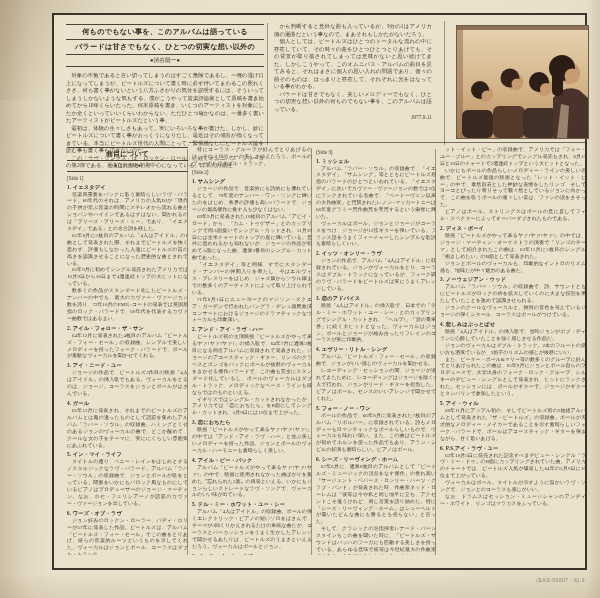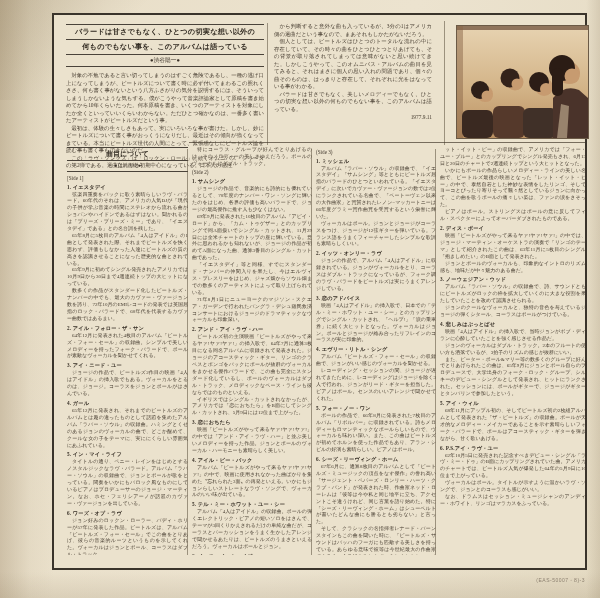--- a/index.html
+++ b/index.html
@@ -69,22 +69,22 @@
 
   <div class="shade-left"></div>
   <div class="shade-tl"></div>
   <div class="shade-bottom"></div>
   <div class="shade-right"></div>
 
   <div class="frame">
 
     <div class="essay-col-a">
       <div class="headline-box">
+        <div class="hl">何ものでもない事を、このアルバムは語っている</div>
         <div class="hl">バラードは甘さでもなく、ひとつの切実な想い以外の</div>
-        <div class="hl">何ものでもない事を、このアルバムは語っている</div>
         <div class="hl-author">●渋谷陽一●</div>
       </div>
       <div class="essay-body">
           <div class="e-p">対象の不勉であると言い切ってしまうのはすごく危険であるし、一種の逃げ口上になってしまうが、ビートルズについて書く時に必ず付いてまわるこの照れくささ、何も書く事がないという八方ふさがりの気分を説明するには、そういってしまうしかないような気もする。僕がこうやって音楽評論家として原稿を書き始めてから10年くらいたった。何本原稿を書き、いくつのアーティストを対象にしたか全くといっていいくらいわからない。ただひとつ確かなのは、一番多く書いたアーティストがビートルズだという事。</div>
           <div class="e-p">最初は、体験の生々しさもあって、実にいろいろな事が書けた。しかし、妙にビートルズについて書く事がおっくうになりだし、最近はその傾向が強くなってきている。本当にビートルズ世代の人間にとって、緊張感なしにビートルズ論を読む事も書く事もできないのだ。</div>
           <div class="e-p">この「ラヴ・ソングス」は「ロックン・ロール」に続くオムニバス・シリーズの第2弾である。選曲はわりと初期中心になっている。日本人の感性</div>
         </div>
     </div>
 
     <div class="vrule vr-ab"></div>

